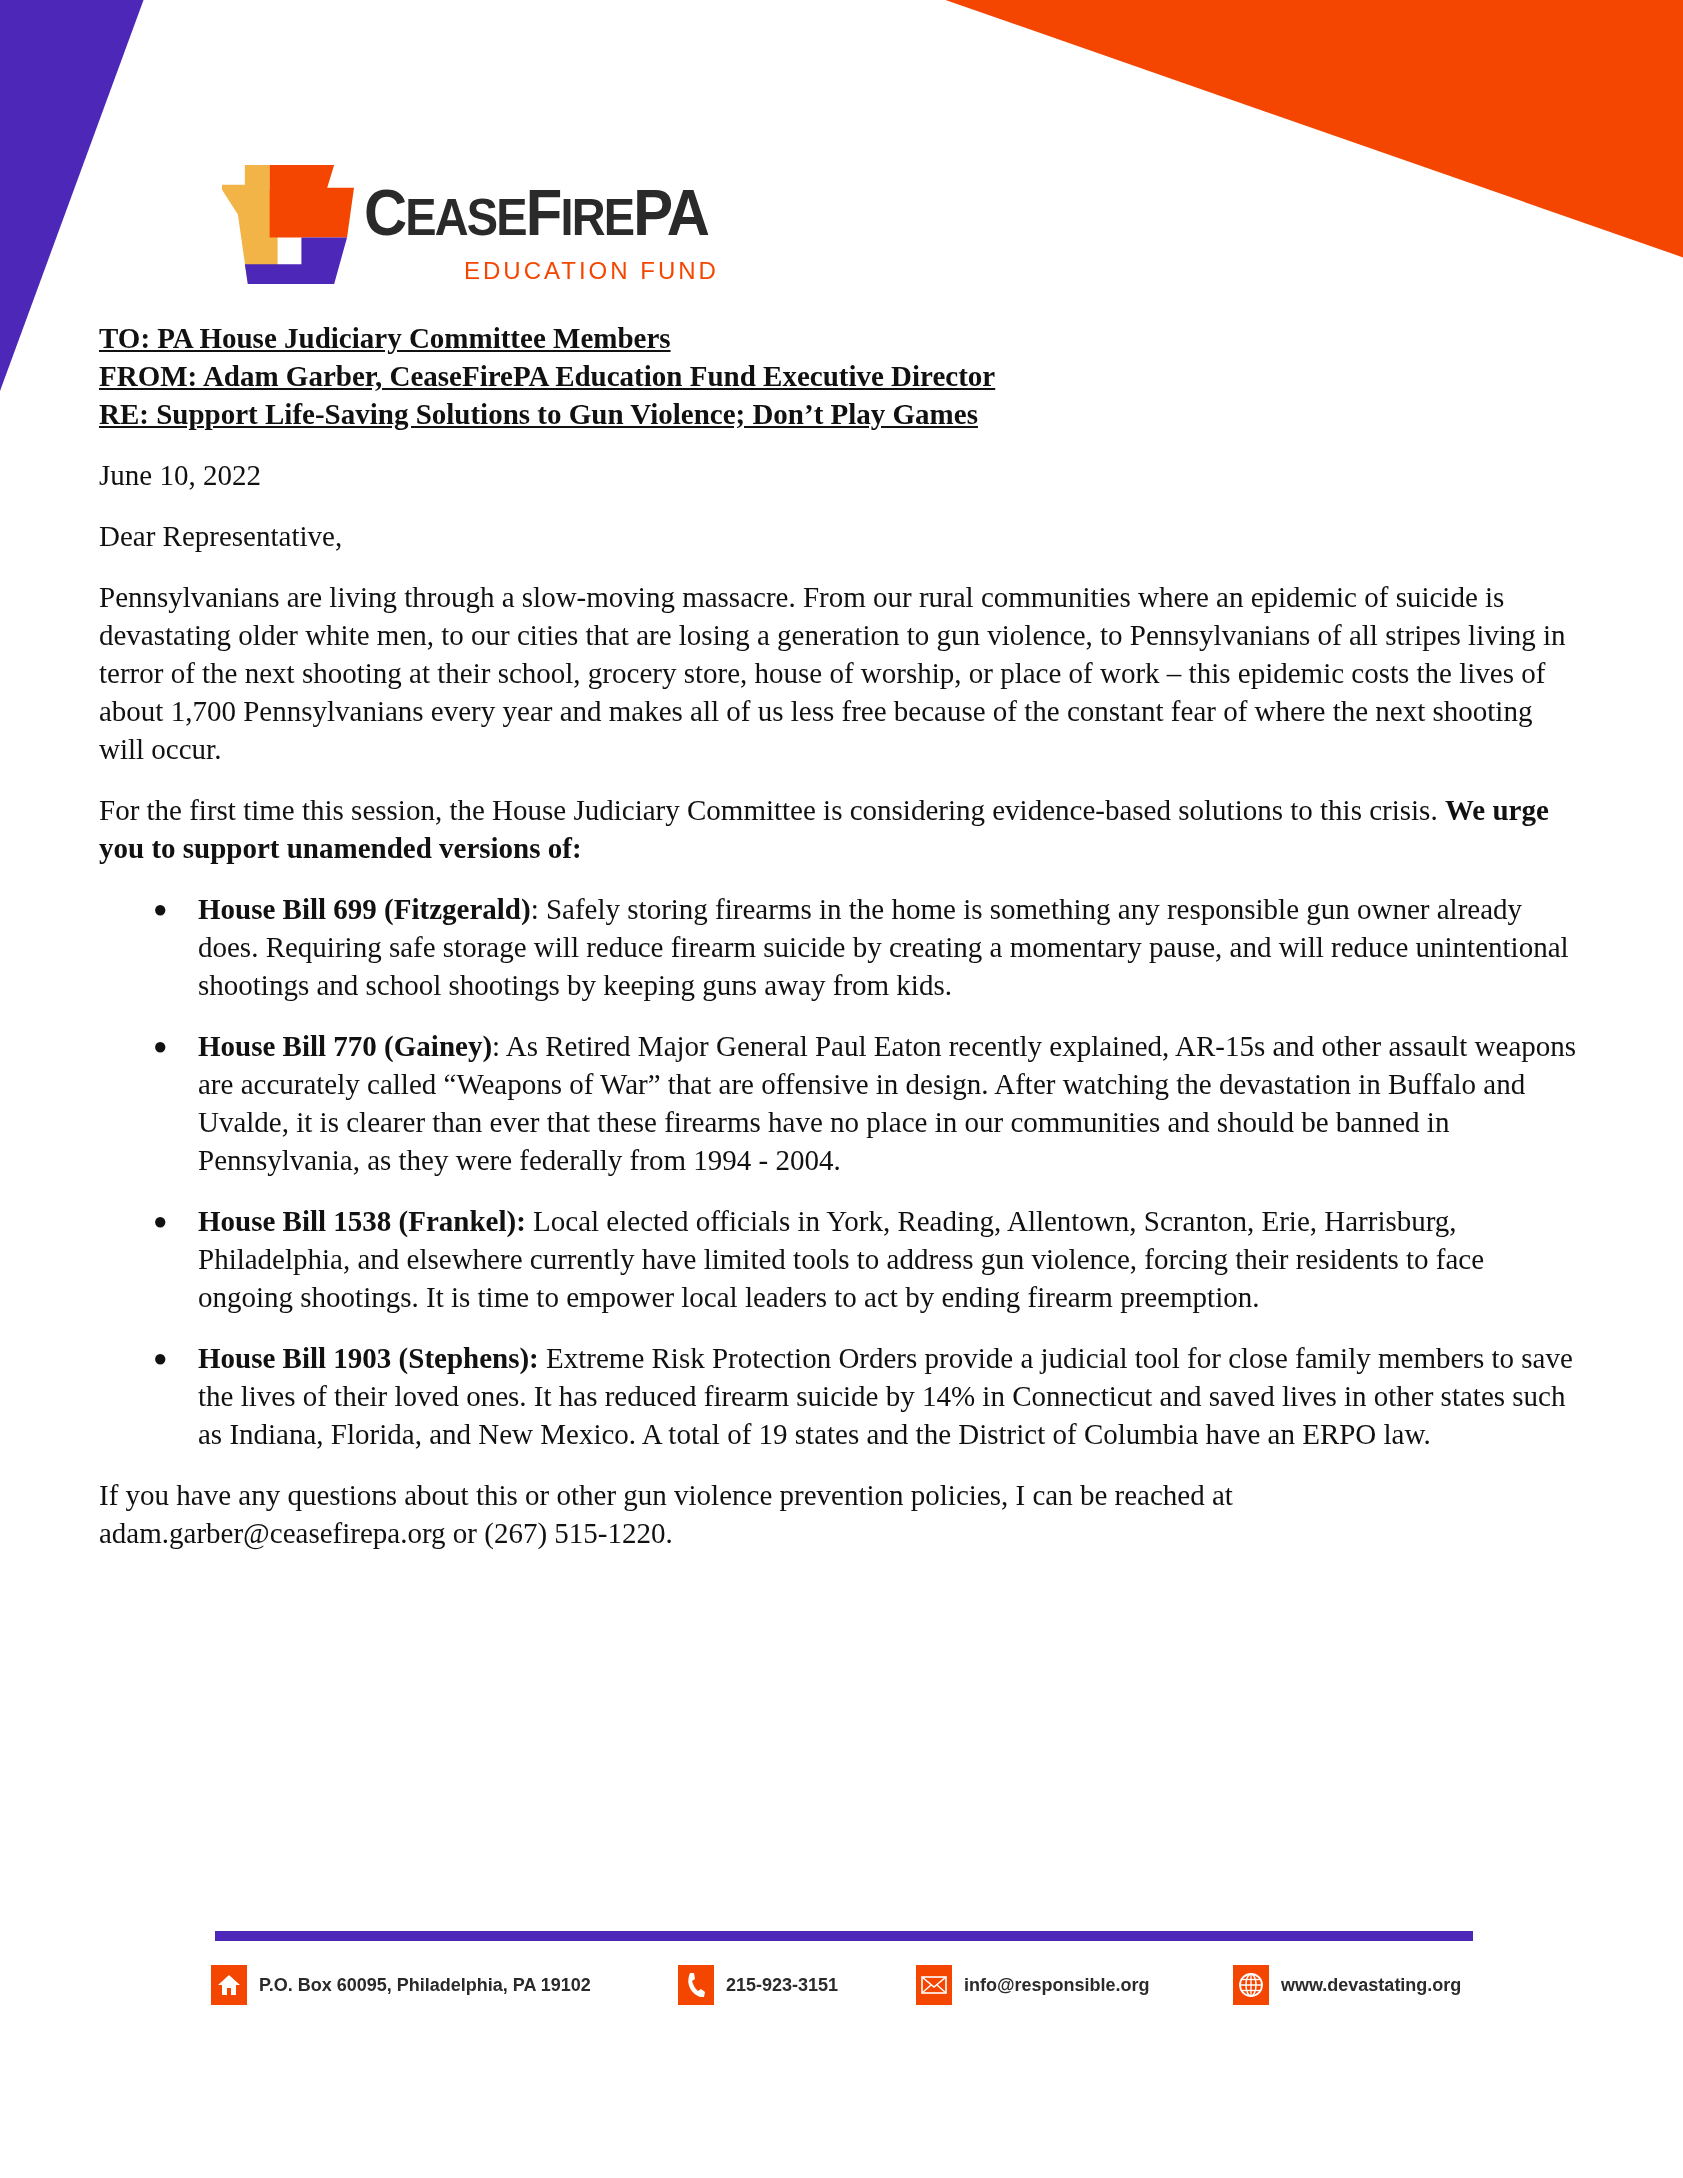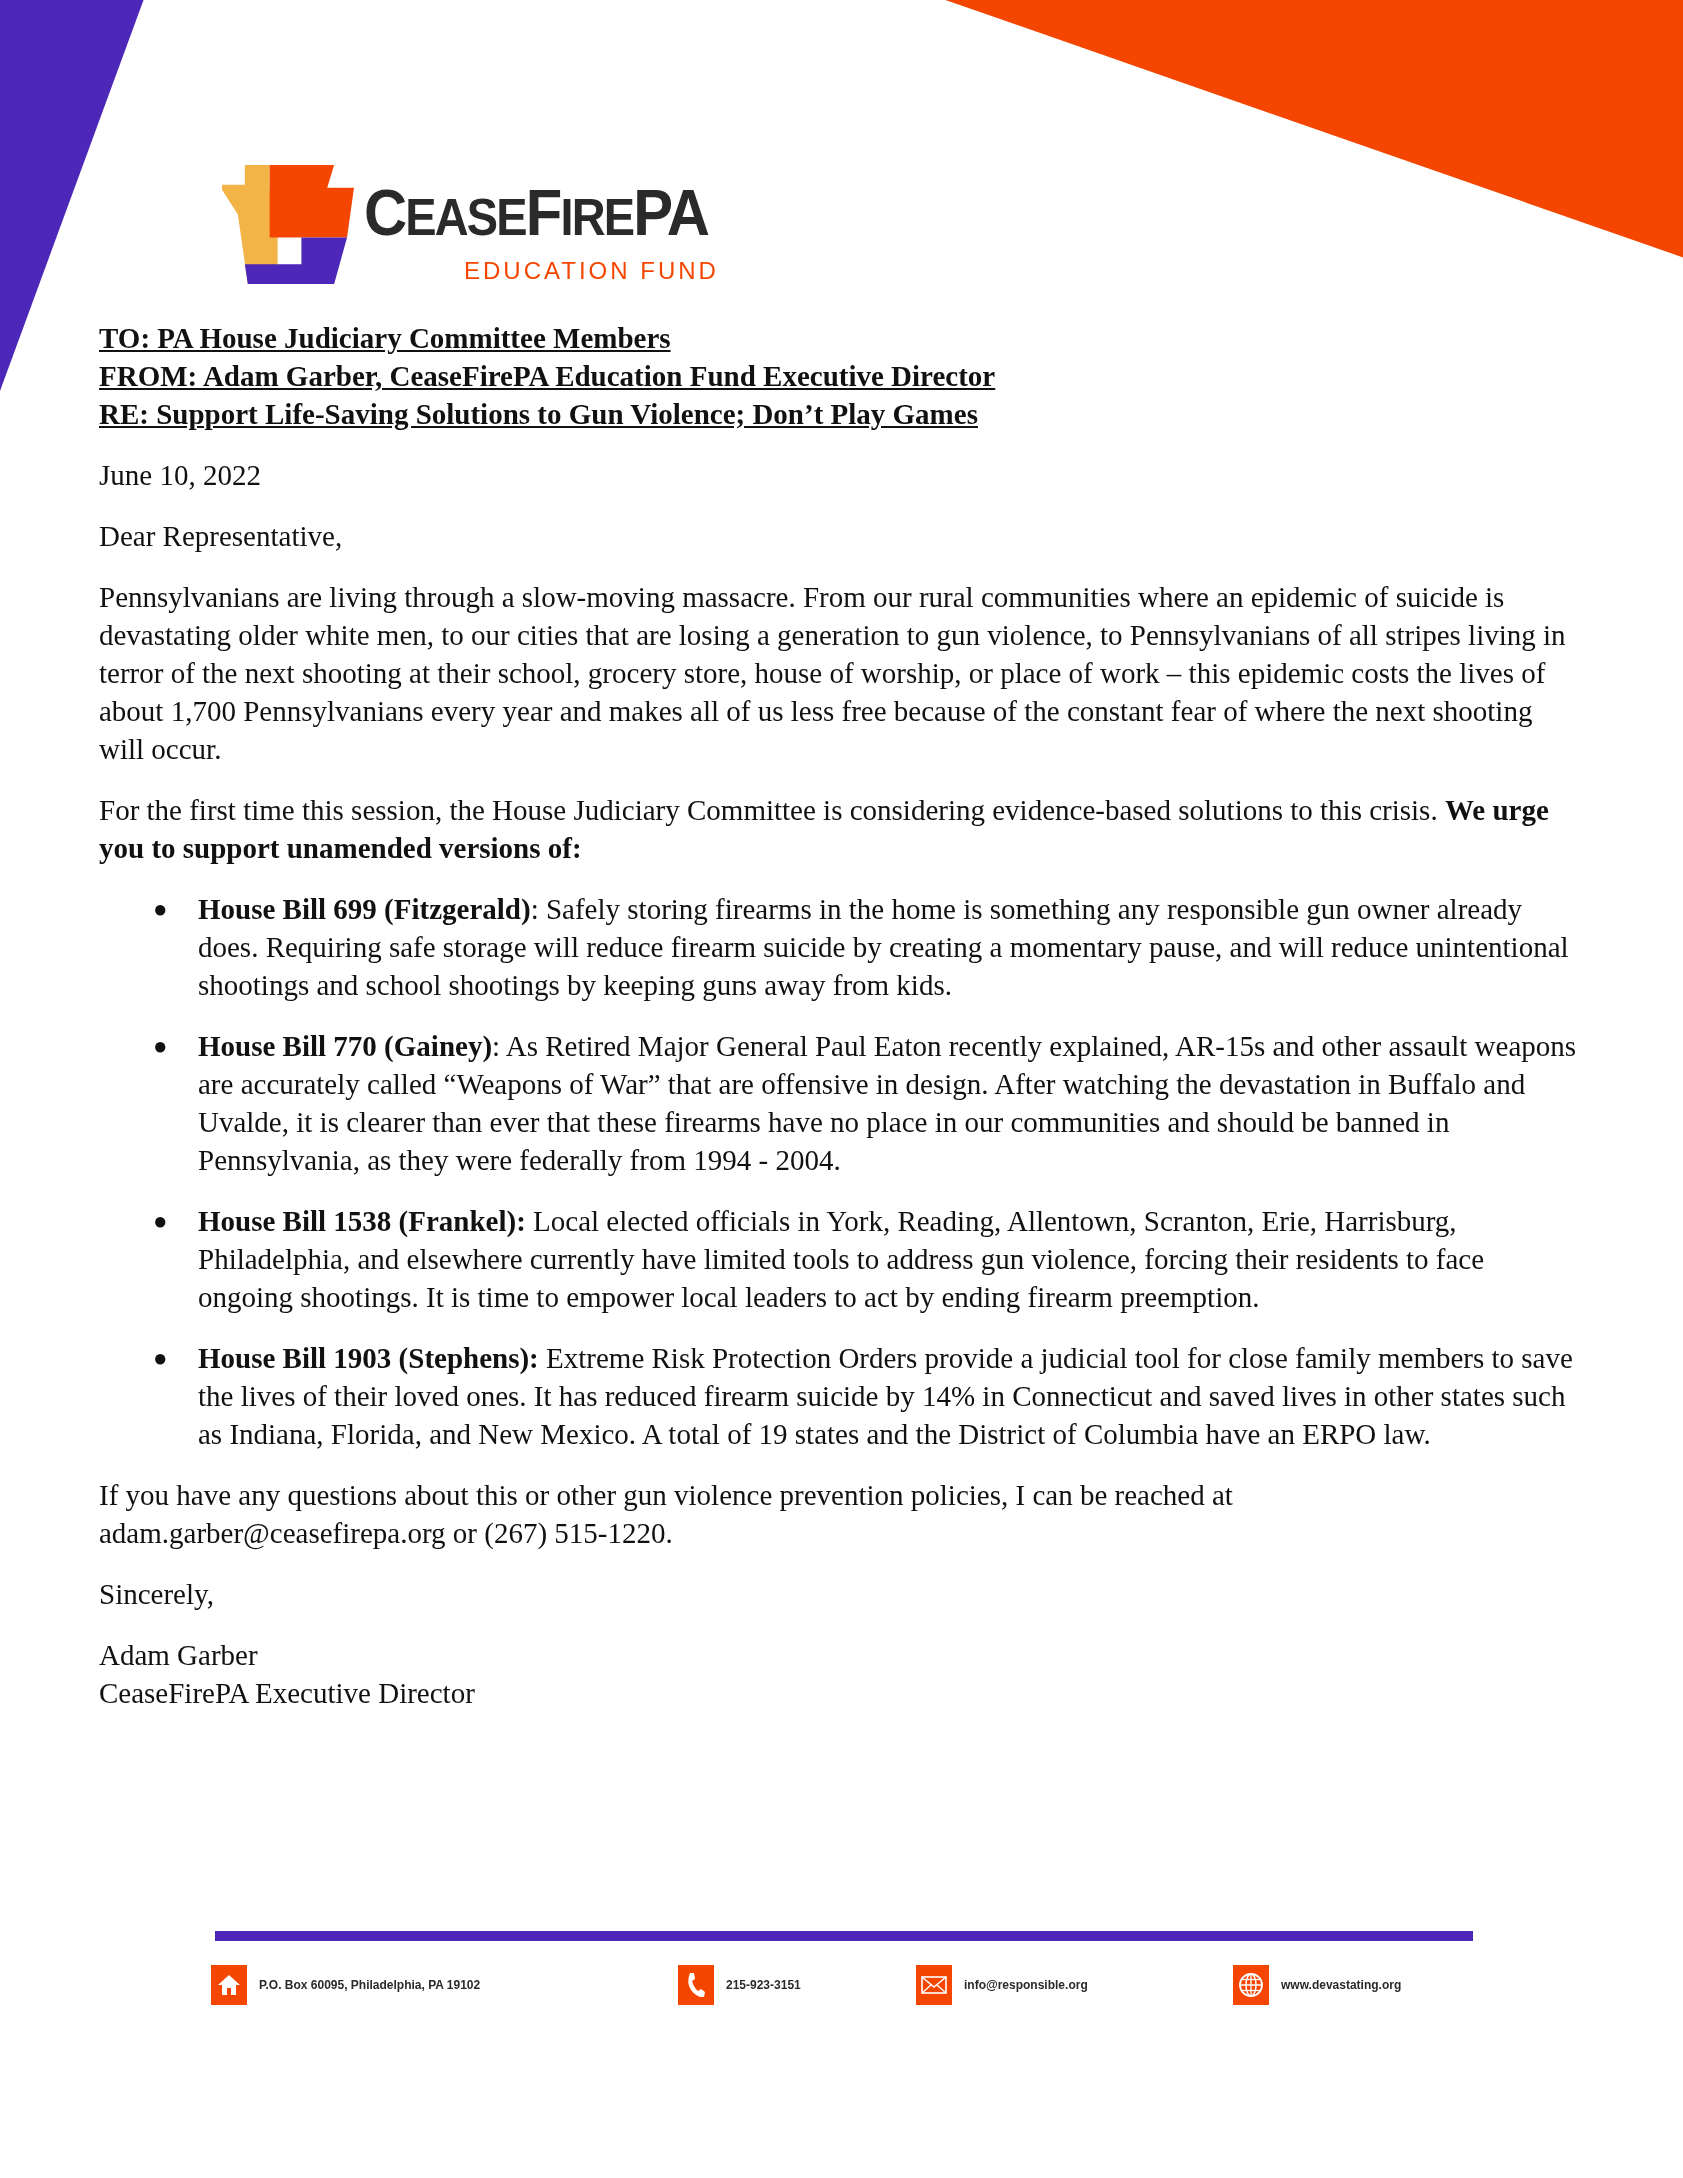--- a/index.html
+++ b/index.html
@@ -39,21 +39,21 @@
     position: absolute; left: 54px; top: 0; font-size: 24px;
   }
   .sig p { margin-bottom: 23px; }
   .footer-bar {
     position: absolute; left: 215px; top: 1931px; width: 1258px; height: 10px;
     background: #4d27b8;
   }
   .footer {
     position: absolute; left: 211px; top: 1965px; width: 1277px; height: 40px;
     font-family: "Liberation Sans", "DejaVu Sans", sans-serif;
-    font-weight: 700; font-size: 12px; color: #2a2a2a;
+    font-weight: 700; font-size: 18px; color: #2a2a2a;
   }
   .fitem { position: absolute; top: 0; display: flex; align-items: center; height: 40px; }
   .ficon {
     width: 36px; height: 40px; background: #f44600; display: flex;
     align-items: center; justify-content: center; margin-right: 12px;
   }
 </style>
 </head>
 <body>
 
@@ -100,25 +100,20 @@
       <b>House Bill 1538 (Frankel):</b><span> Local elected officials in York, Reading, Allentown, Scranton, Erie, Harrisburg, Philadelphia, and elsewhere currently have limited tools to address gun violence, forcing their residents to face ongoing shootings. It is time to empower local leaders to act by ending firearm preemption.</span>
     </li>
     <li>
       <span class="bullet">●</span>
       <b>House Bill 1903 (Stephens):</b><span> Extreme Risk Protection Orders provide a judicial tool for close family members to save the lives of their loved ones. It has reduced firearm suicide by 14% in Connecticut and saved lives in other states such as Indiana, Florida, and New Mexico. A total of 19 states and the District of Columbia have an ERPO law.</span>
     </li>
   </ul>
 
   <p>If you have any questions about this or other gun violence prevention policies, I can be reached at adam.garber@ceasefirepa.org or (267) 515-1220.</p>
 
-  <div class="sig">
-    <p>Sincerely,</p>
-    <div>Adam Garber</div>
-    <div>CeaseFirePA Executive Director</div>
-  </div>
 </div>
 
 <div class="footer-bar"></div>
 <div class="footer">
   <div class="fitem" style="left:0;">
     <span class="ficon">
       <svg width="24" height="24" viewBox="0 0 24 24">
           <polygon points="12,2 23,12 19,12 19,22 14,22 14,15 10,15 10,22 5,22 5,12 1,12" fill="#fff"></polygon>
         </svg>
     </span>

